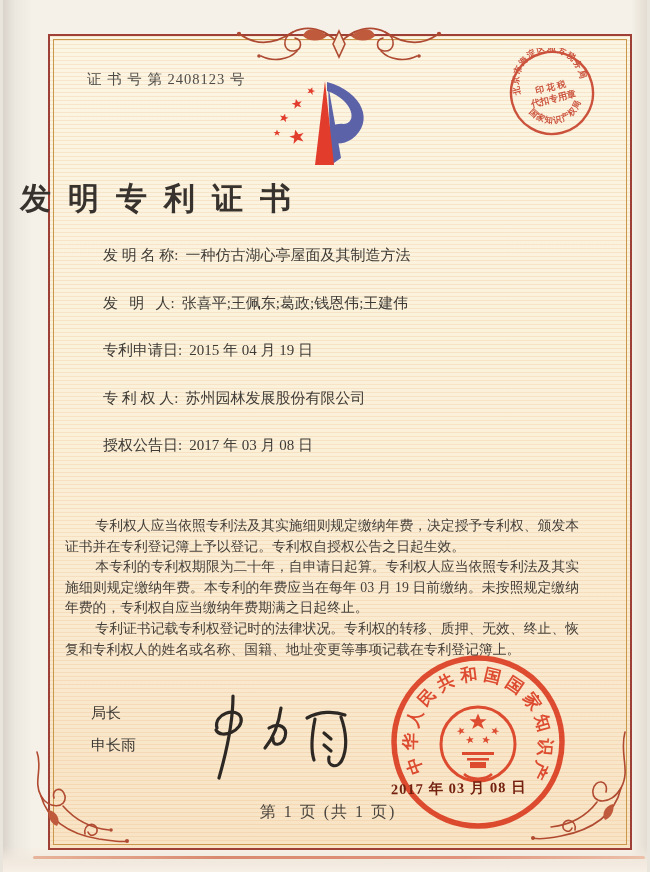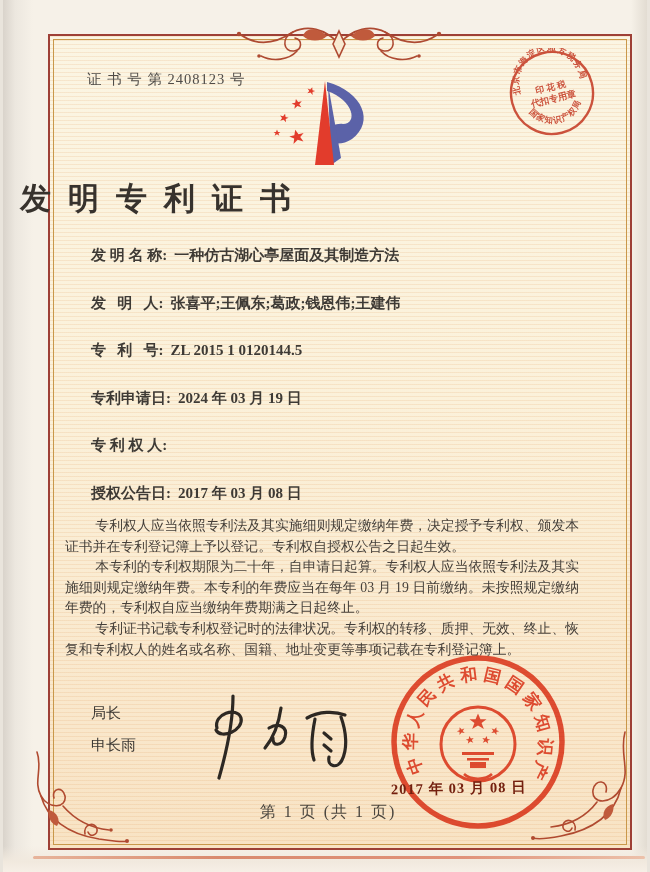--- a/index.html
+++ b/index.html
@@ -30,21 +30,21 @@
   .cert-inner-border{position:absolute;inset:3px;border:1px solid #c9984a;pointer-events:none;}
 
   .cert-no{position:absolute;left:84px;top:70px;font-size:14.5px;color:#504c48;letter-spacing:1px;}
 
   .logo{position:absolute;left:258px;top:78px;}
   .title{
     position:absolute;left:0;top:178px;width:650px;
     font-size:31px;font-weight:bold;color:#37322d;letter-spacing:17px;text-indent:17px;
   }
 
-  .fields{position:absolute;left:88px;top:246px;width:486px;font-weight:bold;}
+  .fields{position:absolute;left:100px;top:246px;width:486px;}
   .field-row{display:flex;align-items:baseline;height:20px;margin-bottom:27.5px;
     font-size:15px;color:#3e3a35;}
   .field-label{white-space:pre;margin-right:7px;}
   .field-value{white-space:pre;text-align:right;}
 
   .body-text{position:absolute;left:62px;top:516px;width:514px;
     font-size:13.8px;line-height:20.6px;color:#453f39;text-align:justify;}
   .body-text p{margin:0;text-indent:2.2em;}
 
   .signer{position:absolute;left:88px;top:704px;font-size:15px;color:#3c3833;}
@@ -141,29 +141,26 @@
   <div class="fields">
     <div class="field-row">
       <span class="field-label">发 明 名 称:</span>
       <span class="field-value">一种仿古湖心亭屋面及其制造方法</span>
     </div>
     <div class="field-row">
       <span class="field-label">发   明   人:</span>
       <span class="field-value">张喜平;王佩东;葛政;钱恩伟;王建伟</span>
     </div>
     <div class="field-row">
-      <span class="field-label">专   利   号:</span>
-      <span class="field-value">ZL 2015 1 0120144.5</span>
-    </div>
-    <div class="field-row">
       <span class="field-label">专利申请日:</span>
-      <span class="field-value">2024 年 03 月 19 日</span>
+      <span class="field-value">2015 年 04 月 19 日</span>
     </div>
     <div class="field-row">
       <span class="field-label">专 利 权 人:</span>
+      <span class="field-value">苏州园林发展股份有限公司</span>
     </div>
     <div class="field-row">
       <span class="field-label">授权公告日:</span>
       <span class="field-value">2017 年 03 月 08 日</span>
     </div>
   </div>
 
   <div class="body-text">
     <p>专利权人应当依照专利法及其实施细则规定缴纳年费，决定授予专利权、颁发本证书并在专利登记簿上予以登记。专利权自授权公告之日起生效。</p>
     <p>本专利的专利权期限为二十年，自申请日起算。专利权人应当依照专利法及其实施细则规定缴纳年费。本专利的年费应当在每年 03 月 19 日前缴纳。未按照规定缴纳年费的，专利权自应当缴纳年费期满之日起终止。</p>

